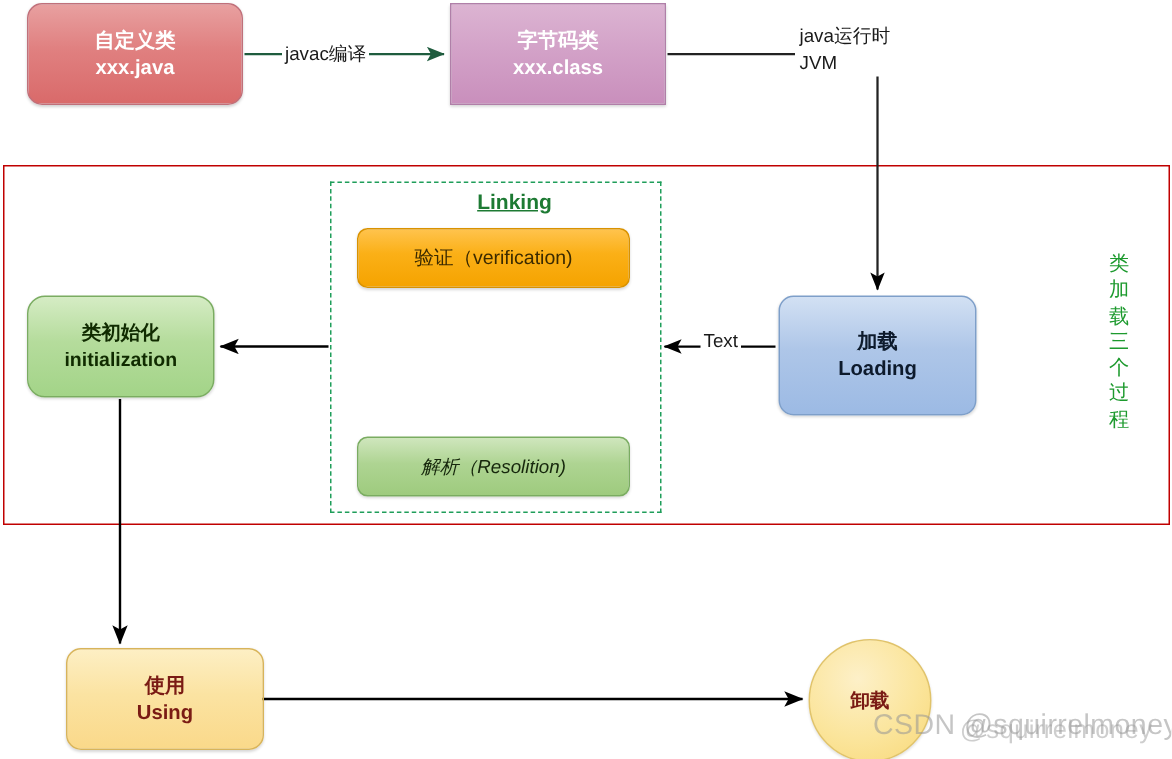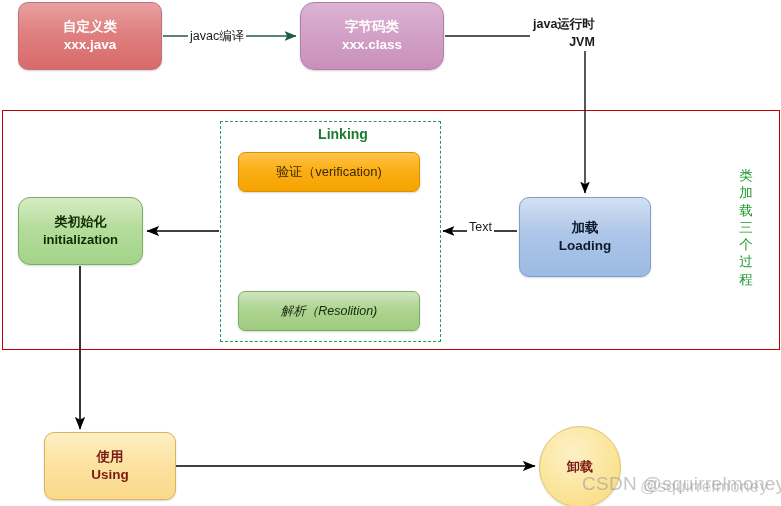--- a/index.html
+++ b/index.html
@@ -33,21 +33,21 @@
     border-radius: 10px;
     border: 1px solid #c0707a;
     background: linear-gradient(to bottom, #e8a0a0 0%, #e08080 45%, #d96a6a 100%);
     color: #ffffff;
     font-weight: bold;
     font-size: 13.5px;
     box-shadow: 0 1px 2px rgba(0,0,0,0.18);
   }
   #node-bytecode {
     left: 300px; top: 2px; width: 144px; height: 68px;
-    border-radius: 14px;
+    border-radius: 0;
     border: 1px solid #b07fa8;
     background: linear-gradient(to bottom, #dcb4d2 0%, #d3a2c8 45%, #c98fbc 100%);
     color: #ffffff;
     font-weight: bold;
     font-size: 13.5px;
     box-shadow: 0 1px 2px rgba(0,0,0,0.18);
   }
 
   
   #region-classloading {
@@ -66,20 +66,21 @@
     box-sizing: border-box;
     background: #ffffff;
   }
   #linking-title {
     position: absolute;
     left: 220px; top: 126px; width: 246px;
     text-align: center;
     color: #1d7a33;
     font-weight: bold;
     font-size: 14px;
+    text-decoration: underline;
   }
 
   
   #node-verification {
     left: 238px; top: 152px; width: 182px; height: 40px;
     border-radius: 7px;
     border: 1px solid #d99200;
     background: linear-gradient(to bottom, #ffc34d 0%, #fbb017 42%, #f5a300 100%);
     color: #3b2a00;
     font-size: 13px;
@@ -169,24 +170,22 @@
     position: absolute;
     color: #1a1a1a;
     font-size: 12.5px;
     white-space: nowrap;
     background: #ffffff;
     padding: 0 2px;
   }
   #label-javac { left: 188px; top: 28px; }
   #label-jvm {
     left: 530px; top: 16px;
-    text-align: right;
     line-height: 1.4;
     padding: 0 3px;
-    font-weight: bold;
   }
   #label-jvm span { display: block; }
   #label-text-edge { left: 467px; top: 220px; }
 
   
   #edges {
     position: absolute;
     left: 0; top: 0;
     width: 781px; height: 506px;
     pointer-events: none;

